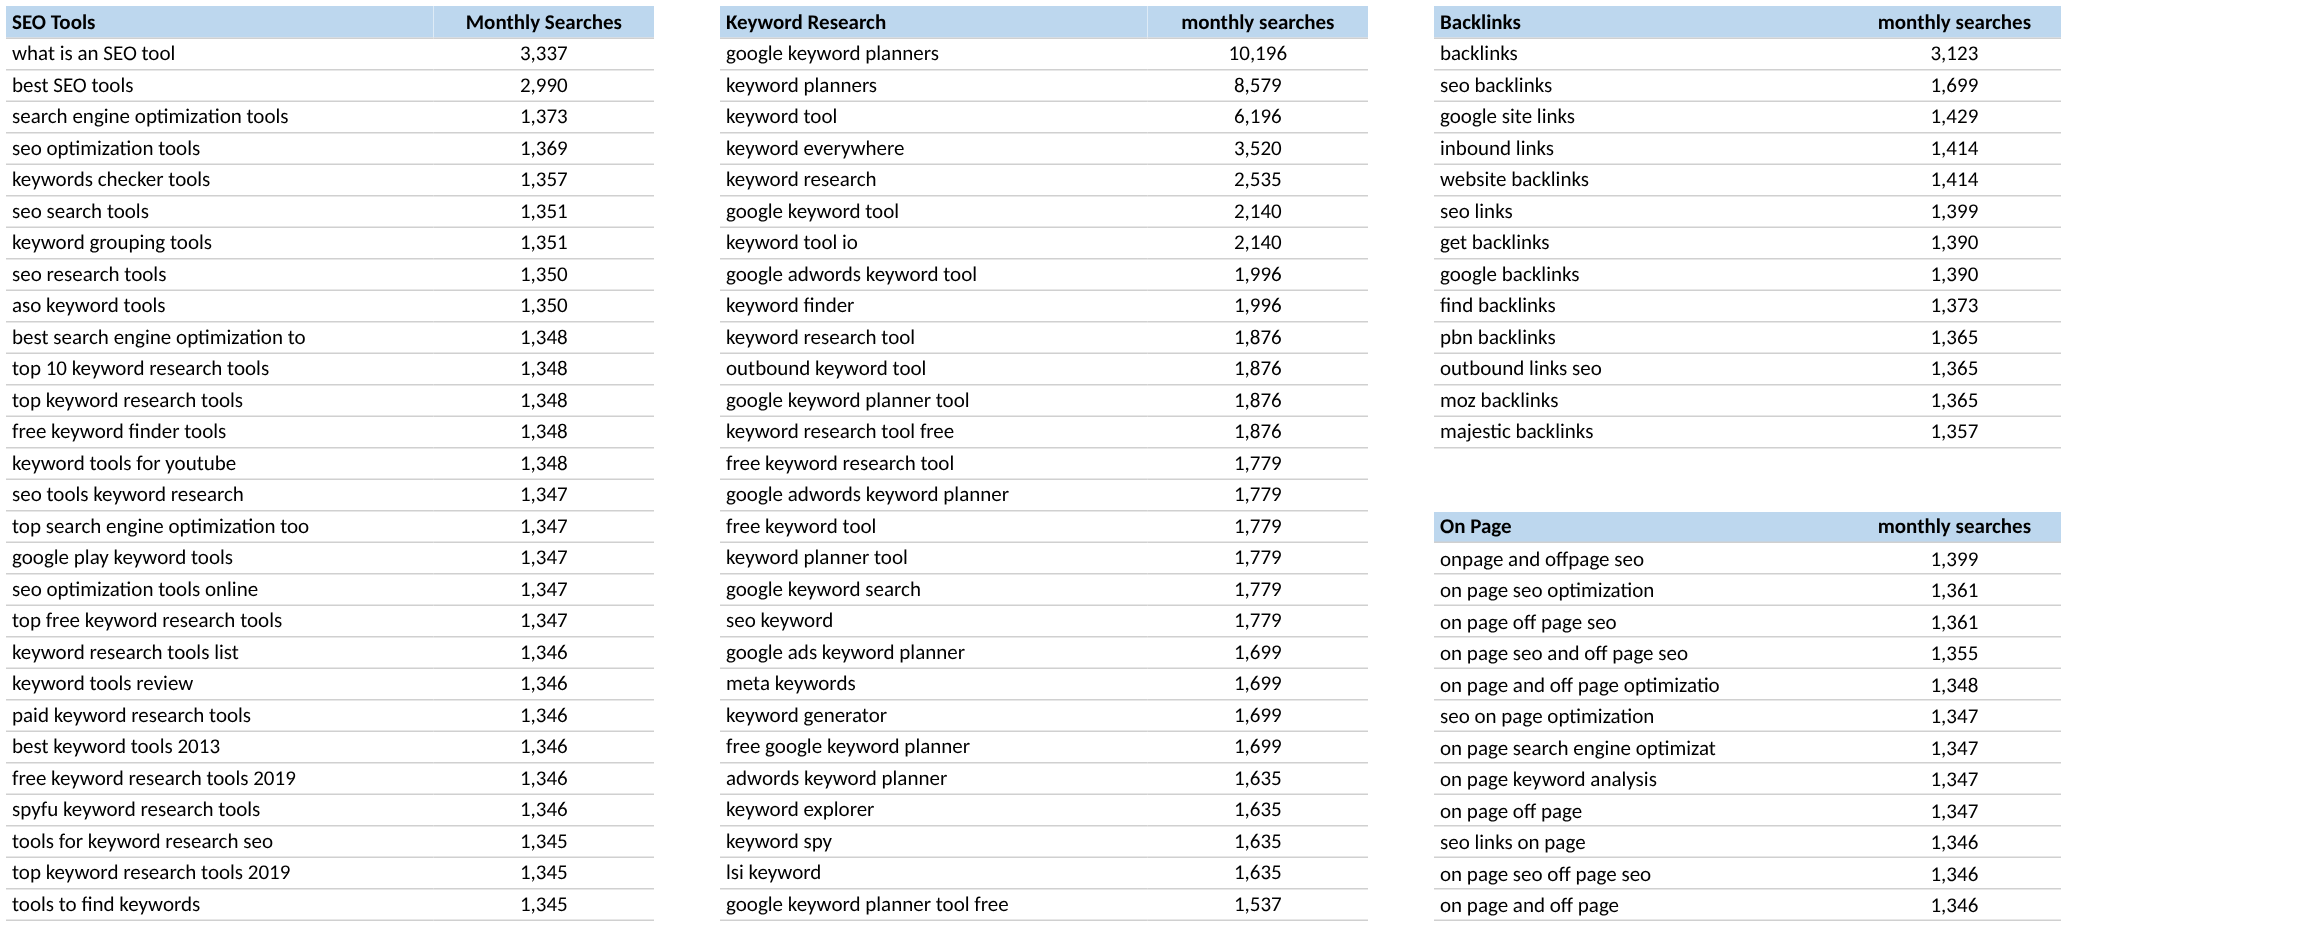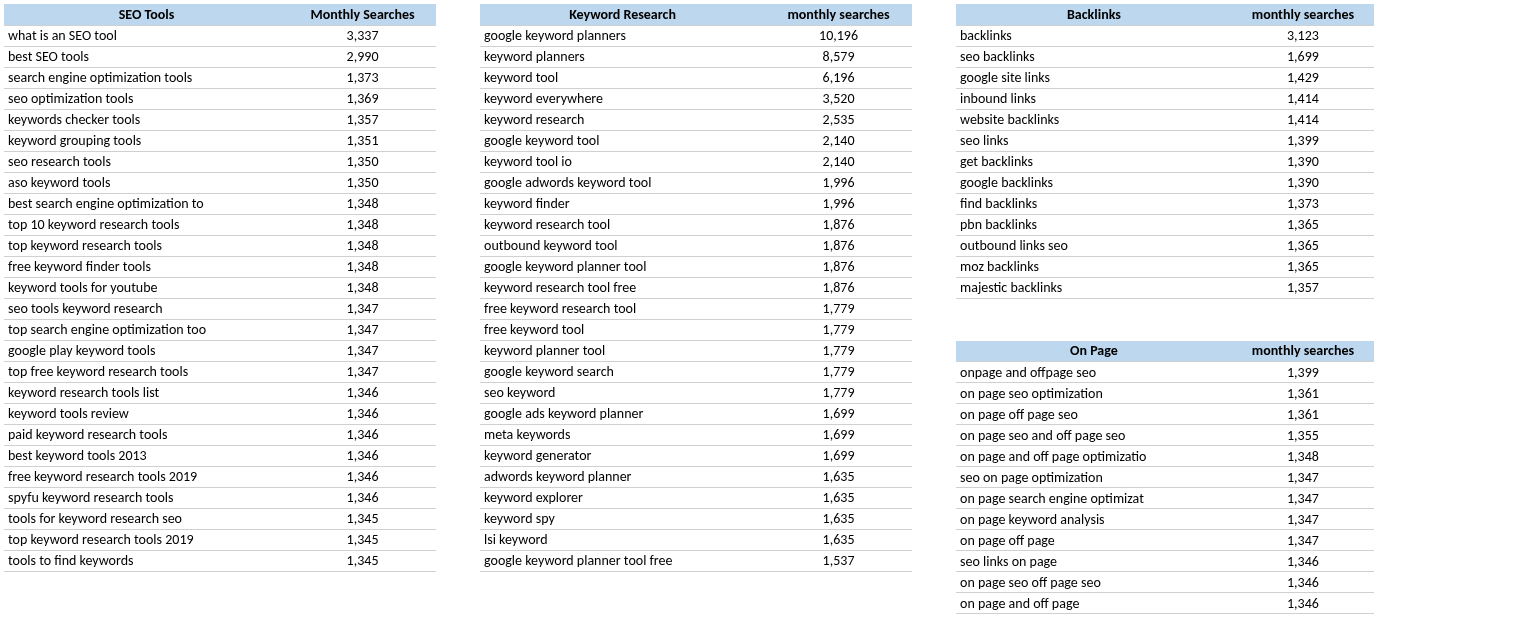--- a/index.html
+++ b/index.html
@@ -31,21 +31,21 @@
     height: 21px;
     padding: 0 4px;
     white-space: nowrap;
     overflow: hidden;
     text-overflow: clip;
     vertical-align: middle;
   }
   th {
     background: #bdd7ee;
     font-weight: bold;
-    text-align: center;
+    text-align: left;
   }
   th.num, td.num { text-align: center; }
   .term-col { width: 66%; }
   .num-col  { width: 34%; }
   .spacer-row td { border-bottom: none; }
   .gap { height: 21px; }
 </style>
 </head>
 <body>
 
@@ -76,20 +76,24 @@
         </tr>
         <tr>
           <td>seo optimization tools</td>
           <td class="num">1,369</td>
         </tr>
         <tr>
           <td>keywords checker tools</td>
           <td class="num">1,357</td>
         </tr>
         <tr>
+          <td>seo search tools</td>
+          <td class="num">1,351</td>
+        </tr>
+        <tr>
           <td>keyword grouping tools</td>
           <td class="num">1,351</td>
         </tr>
         <tr>
           <td>seo research tools</td>
           <td class="num">1,350</td>
         </tr>
         <tr>
           <td>aso keyword tools</td>
           <td class="num">1,350</td>
@@ -117,20 +121,24 @@
         <tr>
           <td>seo tools keyword research</td>
           <td class="num">1,347</td>
         </tr>
         <tr>
           <td>top search engine optimization too</td>
           <td class="num">1,347</td>
         </tr>
         <tr>
           <td>google play keyword tools</td>
+          <td class="num">1,347</td>
+        </tr>
+        <tr>
+          <td>seo optimization tools online</td>
           <td class="num">1,347</td>
         </tr>
         <tr>
           <td>top free keyword research tools</td>
           <td class="num">1,347</td>
         </tr>
         <tr>
           <td>keyword research tools list</td>
           <td class="num">1,346</td>
         </tr>
@@ -233,20 +241,24 @@
         </tr>
         <tr>
           <td>keyword research tool free</td>
           <td class="num">1,876</td>
         </tr>
         <tr>
           <td>free keyword research tool</td>
           <td class="num">1,779</td>
         </tr>
         <tr>
+          <td>google adwords keyword planner</td>
+          <td class="num">1,779</td>
+        </tr>
+        <tr>
           <td>free keyword tool</td>
           <td class="num">1,779</td>
         </tr>
         <tr>
           <td>keyword planner tool</td>
           <td class="num">1,779</td>
         </tr>
         <tr>
           <td>google keyword search</td>
           <td class="num">1,779</td>
@@ -258,20 +270,24 @@
         <tr>
           <td>google ads keyword planner</td>
           <td class="num">1,699</td>
         </tr>
         <tr>
           <td>meta keywords</td>
           <td class="num">1,699</td>
         </tr>
         <tr>
           <td>keyword generator</td>
+          <td class="num">1,699</td>
+        </tr>
+        <tr>
+          <td>free google keyword planner</td>
           <td class="num">1,699</td>
         </tr>
         <tr>
           <td>adwords keyword planner</td>
           <td class="num">1,635</td>
         </tr>
         <tr>
           <td>keyword explorer</td>
           <td class="num">1,635</td>
         </tr>

